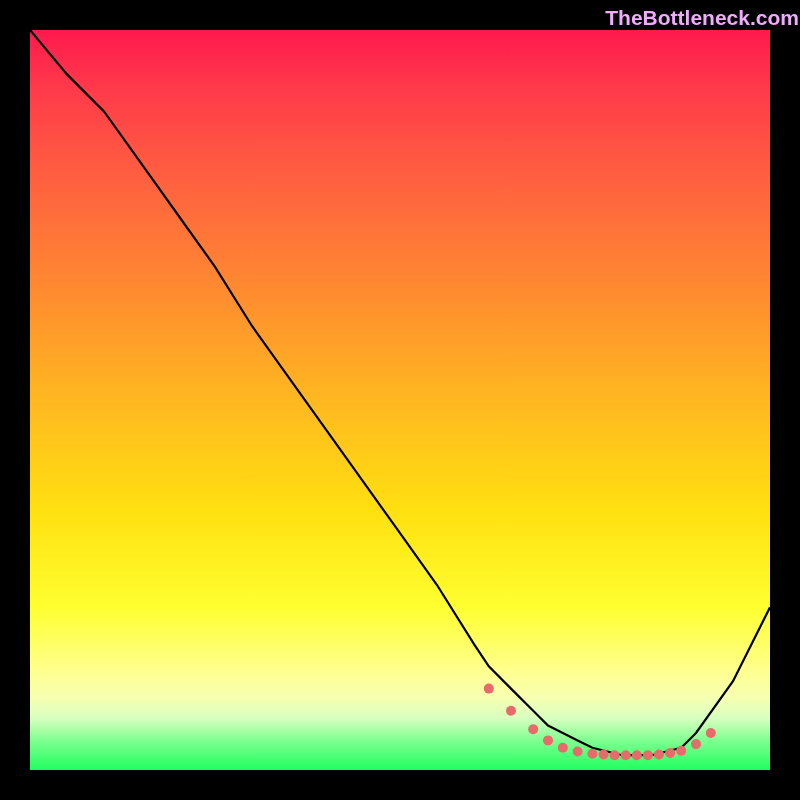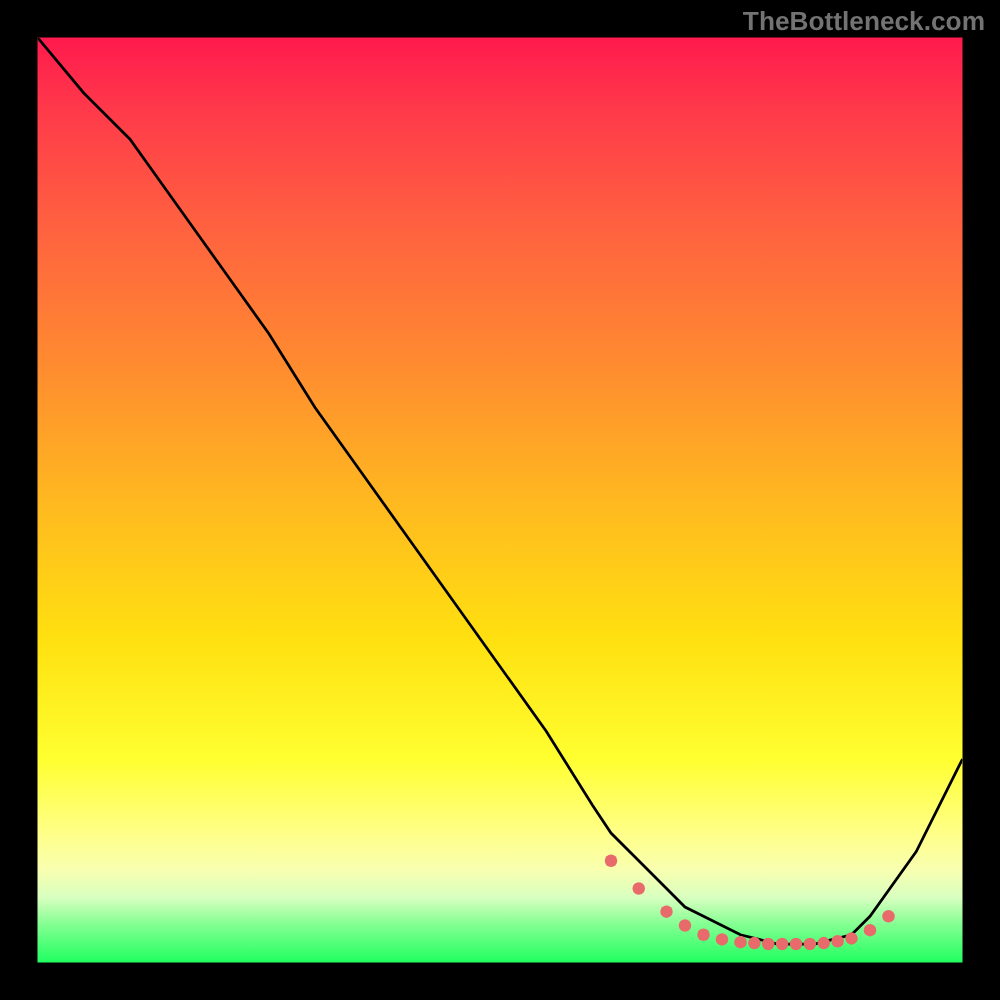--- a/index.html
+++ b/index.html
@@ -7,22 +7,22 @@
     width: 800px;
     height: 800px;
     background: #000;
     position: relative;
     font-family: Arial, sans-serif;
     overflow: hidden;
   }
   .watermark {
     position: absolute;
     top: 6px;
-    right: 12px;
-    color: #737373;
+    right: 1px;
+    color: #f0abfc;
     font-size: 21px;
     font-weight: bold;
     z-index: 10;
   }
   .plot-area {
     position: absolute;
     left: 30px;
     top: 30px;
     width: 740px;
     height: 740px;

